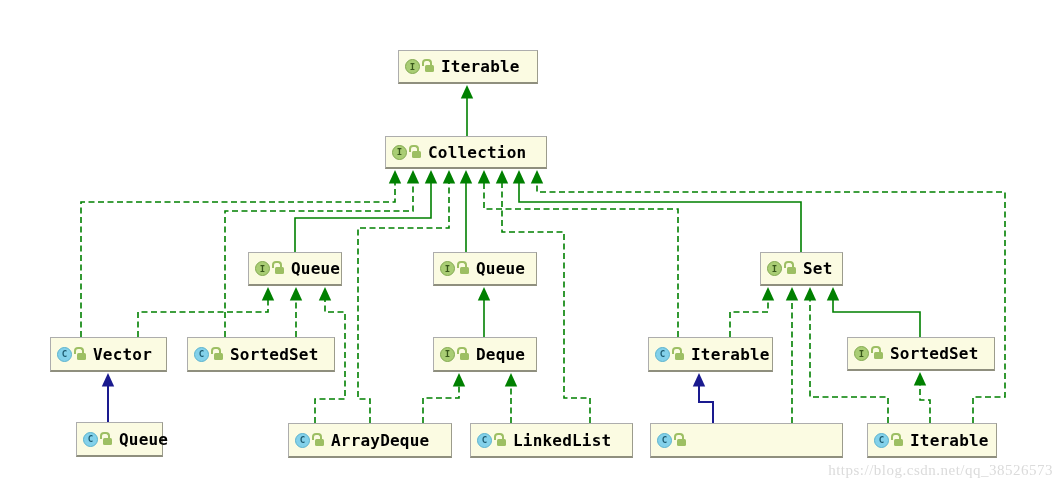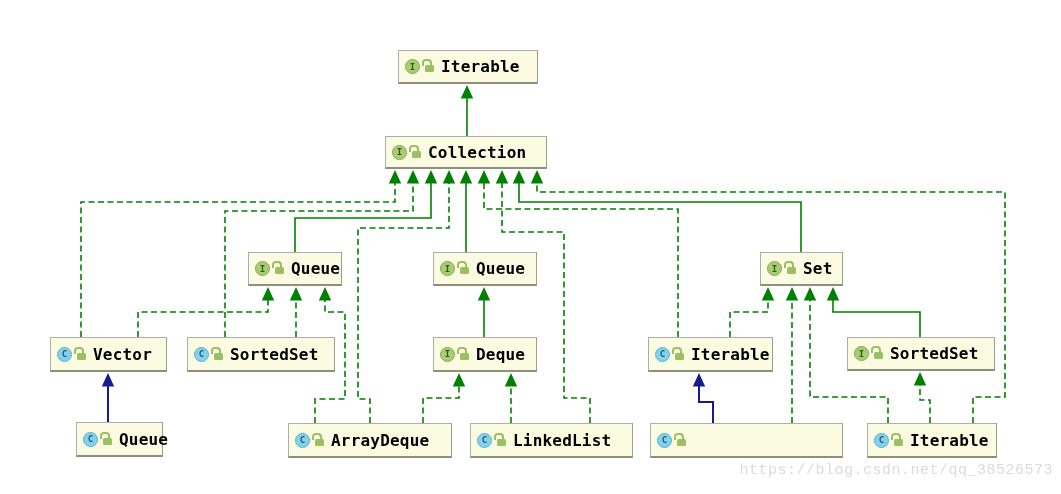--- a/index.html
+++ b/index.html
@@ -13,21 +13,21 @@
          display:flex;align-items:center;justify-content:center;
          font:bold 9px "DejaVu Sans Mono",monospace;}
   .badge.interface{background:#a9cd74;border:1px solid #84aa52;color:#38571a;}
   .badge.class{background:#83d1ea;border:1px solid #5cb3cf;color:#1f5d72;}
   .lock{position:relative;flex:0 0 auto;width:9px;height:7px;background:#9dbf63;
         border-radius:1.5px;margin-top:4px;margin-left:2px;}
   .lock:before{content:"";position:absolute;left:-3px;top:-6px;width:6px;height:5px;
         border:2px solid #9dbf63;border-bottom:none;border-radius:4px 4px 0 0;}
   .label{font-size:16px;color:#000;white-space:nowrap;margin-left:4px;letter-spacing:.2px;font-weight:bold;}
   .watermark{position:absolute;right:8px;top:462px;z-index:2;
-        font-family:Liberation Mono, monospace;font-size:15px;color:#dbdbdb;
+        font-family:Liberation Serif, serif;font-size:15px;color:#dbdbdb;
         letter-spacing:.5px;}
 </style>
 </head>
 <body>
 
 <div id="canvas">
   <svg id="edges" width="1061" height="494" viewBox="0 0 1061 494">
       <path d="M467 136 L467 97" fill="none" stroke="#008000" stroke-width="1.6"></path>
       <polygon points="467,85 460.8,98.5 473.2,98.5" fill="#008000"></polygon>
       <path d="M295 252 L295 218 L431 218 L431 182" fill="none" stroke="#008000" stroke-width="1.6"></path>

